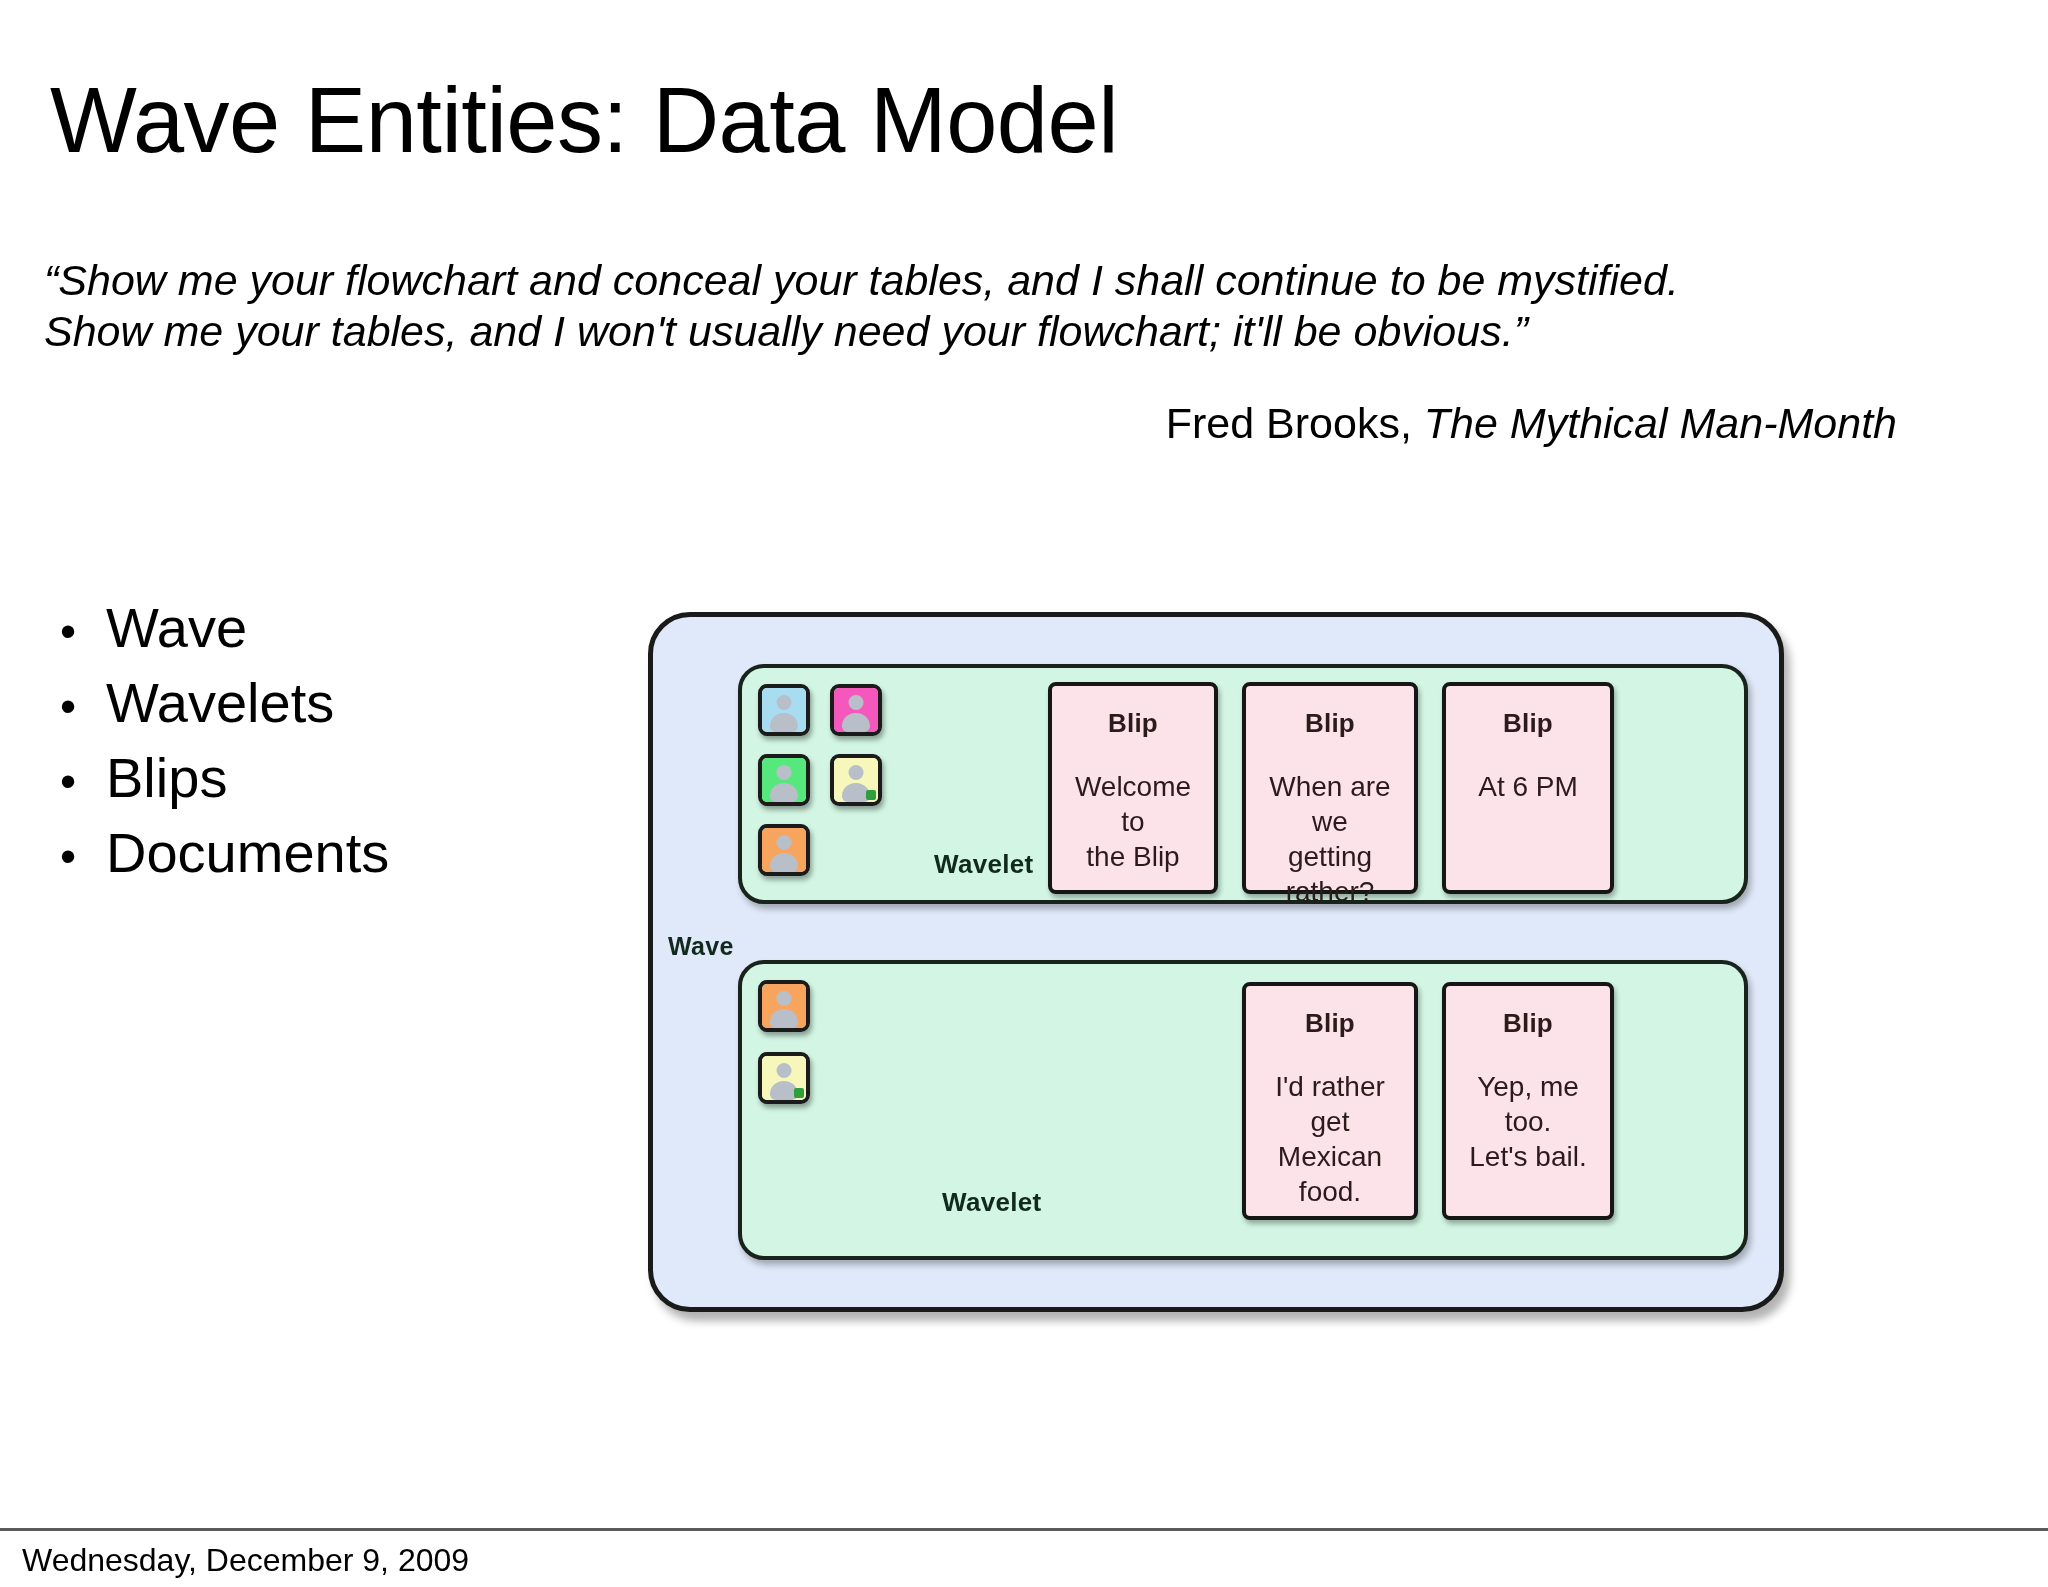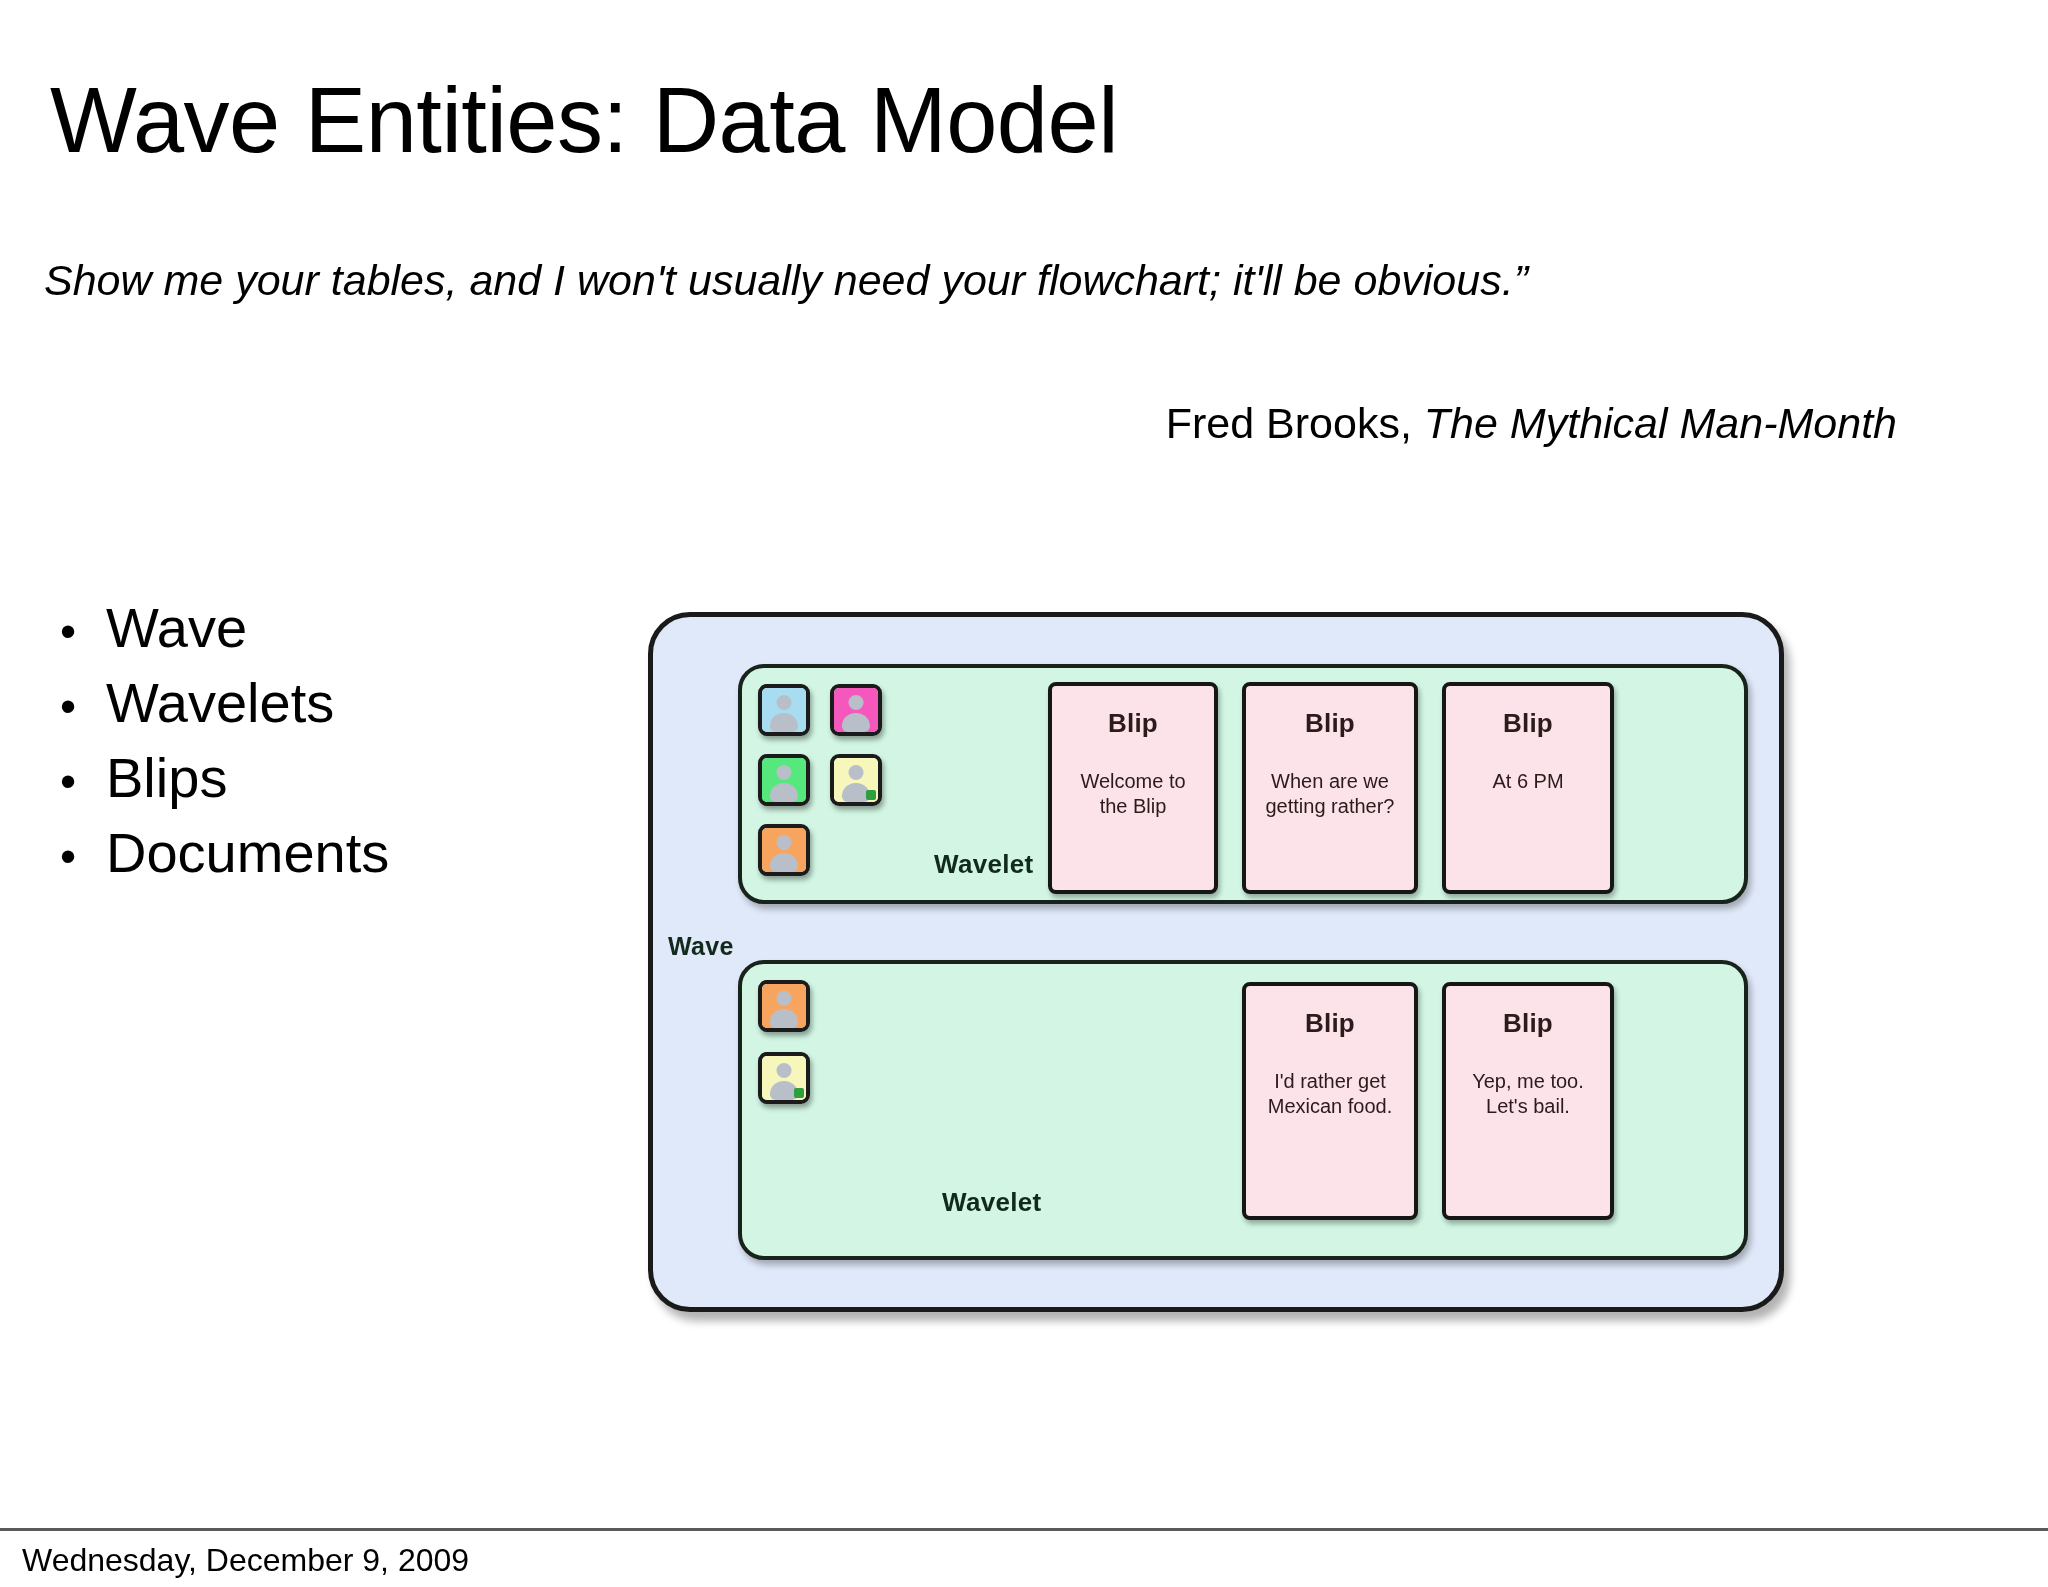--- a/index.html
+++ b/index.html
@@ -187,21 +187,21 @@
     color: #2b1b1b;
   }
   .blip-title {
     margin-top: 22px;
     font-size: 26px;
     font-weight: bold;
     letter-spacing: 0.2px;
   }
   .blip-text {
     margin-top: 30px;
-    font-size: 20px;
+    font-size: 28px;
     line-height: 1.25;
     padding: 0 8px;
   }
 
   
   .footer-rule {
     position: absolute;
     left: 0;
     top: 1528px;
     width: 2048px;
@@ -215,20 +215,21 @@
     font-size: 32px;
     white-space: nowrap;
   }
 </style>
 </head>
 <body>
 
 <div class="slide-title">Wave Entities: Data Model</div>
 
 <div class="quote-block">
+  <div class="quote-line">“Show me your flowchart and conceal your tables, and I shall continue to be mystified.</div>
   <div class="quote-line">Show me your tables, and I won't usually need your flowchart; it'll be obvious.”</div>
 </div>
 
 <div class="attribution"><span>Fred Brooks, </span><span class="work">The Mythical Man-Month</span></div>
 
 <div class="bullets">
   <div class="bullet-row">
     <span class="bullet-dot">•</span>
     <span class="bullet-label">Wave</span>
   </div>

